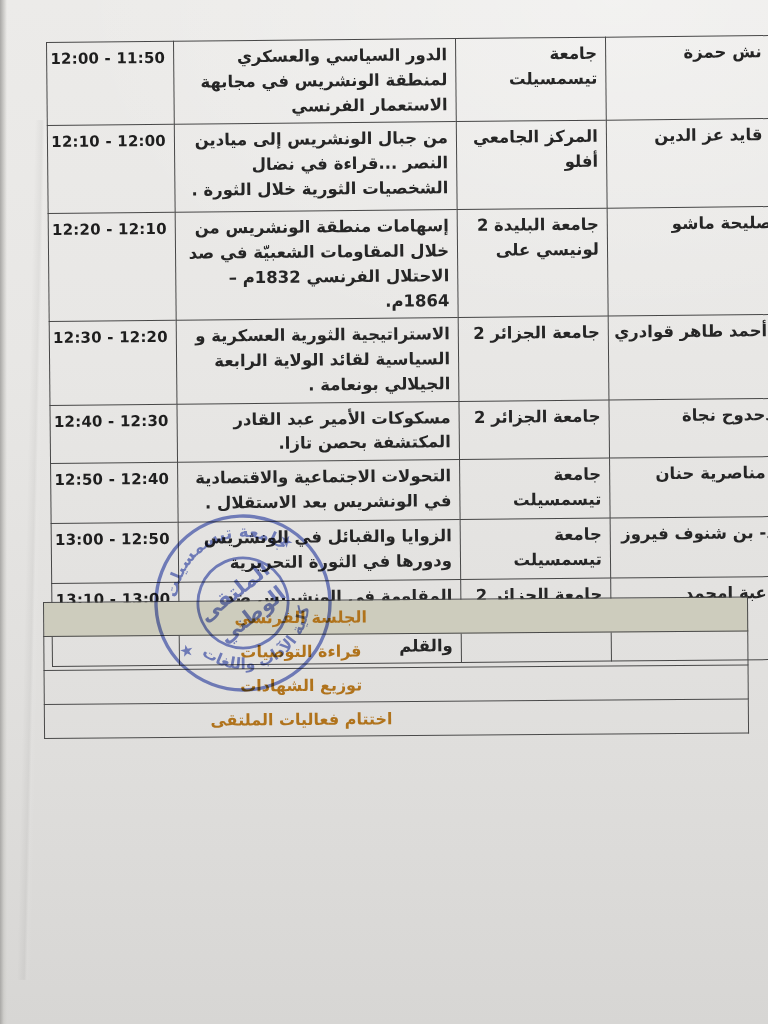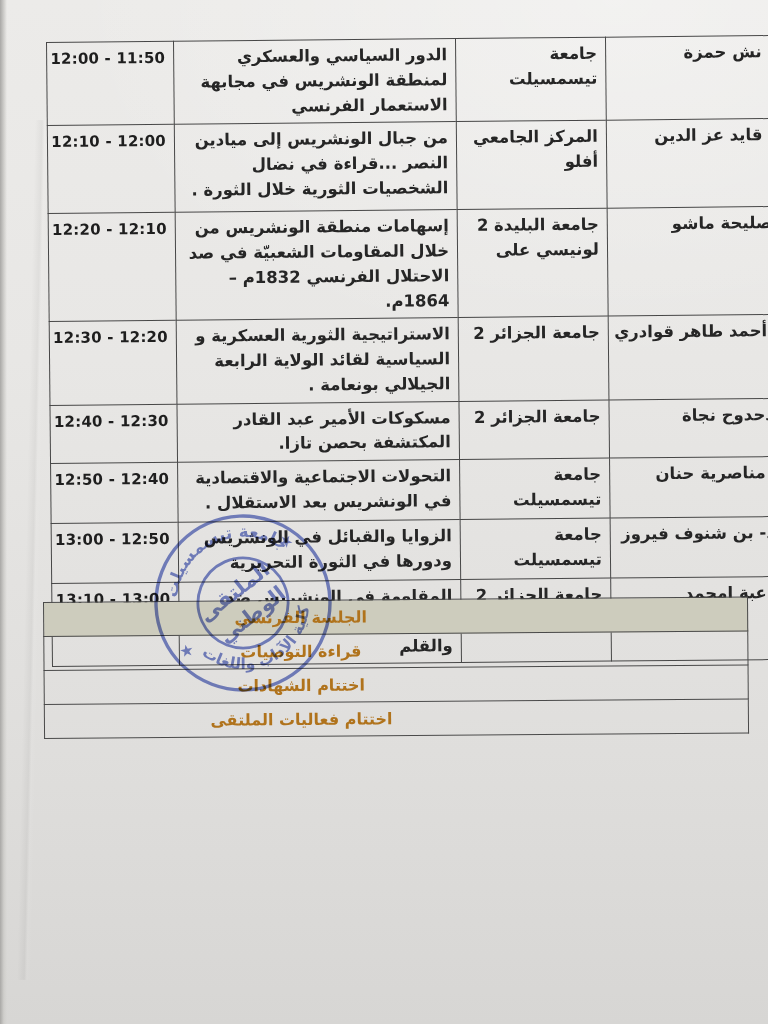--- a/index.html
+++ b/index.html
@@ -134,21 +134,21 @@
 <div class="closing-wrap">
   <table class="closing">
     <tbody>
       <tr class="shaded">
         <td><span class="shift-left">الجلسة الفرنسي</span></td>
       </tr>
       <tr>
         <td><span class="shift-left">قراءة التوصيات</span></td>
       </tr>
       <tr>
-        <td><span class="shift-left">اختتام الشهادات</span></td>
+        <td><span class="shift-left">توزيع الشهادات</span></td>
       </tr>
       <tr>
         <td><span class="shift-left">اختتام فعاليات الملتقى</span></td>
       </tr>
     </tbody>
   </table>
 </div>
 
 <svg class="stamp" viewBox="-115 -115 230 230" xmlns="http://www.w3.org/2000/svg">
   <g transform="rotate(-24)">

